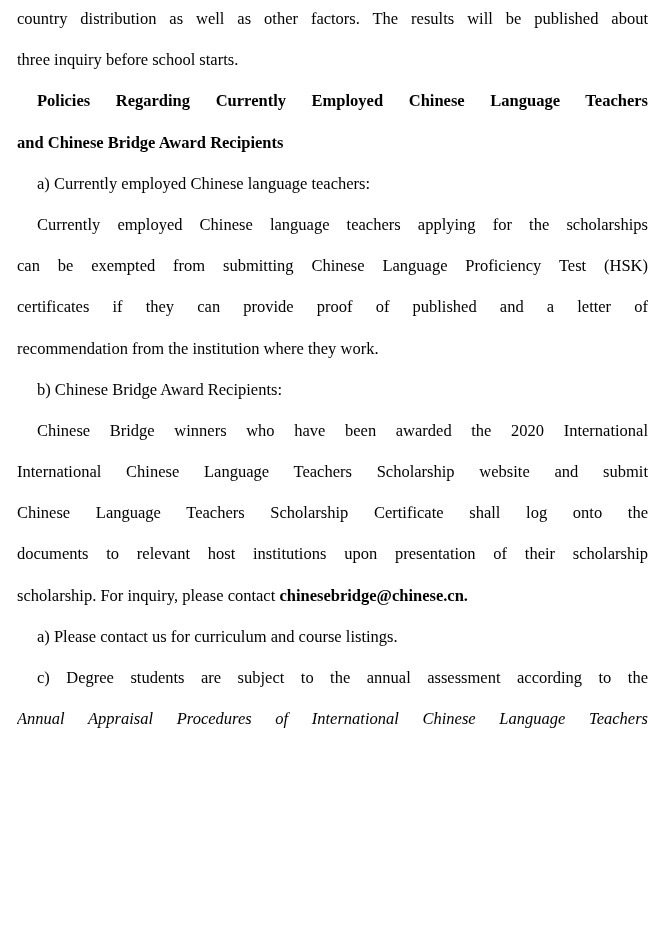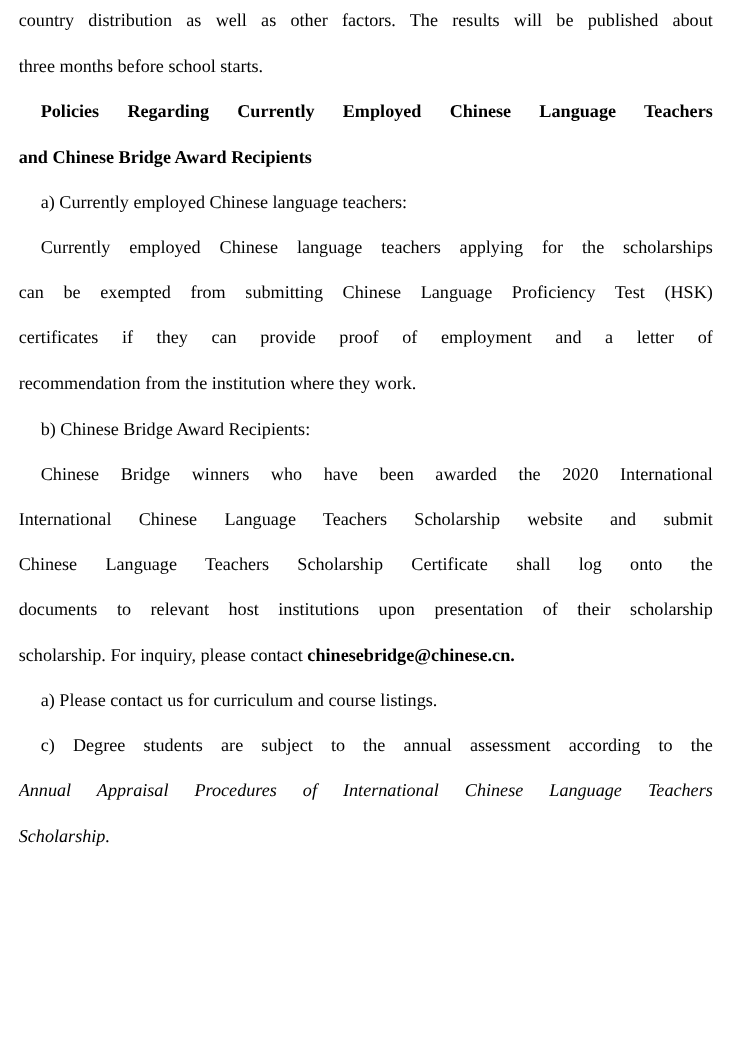--- a/index.html
+++ b/index.html
@@ -45,36 +45,36 @@
   .bold { font-weight: bold; font-family: Liberation Serif, serif; }
   .italic { font-style: italic; }
 </style>
 </head>
 <body>
 
 <div class="doc-page">
 
   <div class="para">
     <div class="line just"><span>country distribution as well as other factors. The results will be published about</span></div>
-    <div class="line left"><span>three months before school starts.</span></div>
+    <div class="line left"><span>three inquiry before school starts.</span></div>
   </div>
 
   <div class="para bold">
     <div class="line just ind"><span>Policies Regarding Currently Employed Chinese Language Teachers</span></div>
     <div class="line left"><span>and Chinese Bridge Award Recipients</span></div>
   </div>
 
   <div class="para">
     <div class="line left ind"><span>a) Currently employed Chinese language teachers:</span></div>
   </div>
 
   <div class="para">
     <div class="line just ind"><span>Currently employed Chinese language teachers applying for the scholarships</span></div>
     <div class="line just"><span>can be exempted from submitting Chinese Language Proficiency Test (HSK)</span></div>
-    <div class="line just"><span>certificates if they can provide proof of employment and a letter of</span></div>
+    <div class="line just"><span>certificates if they can provide proof of published and a letter of</span></div>
     <div class="line left"><span>recommendation from the institution where they work.</span></div>
   </div>
 
   <div class="para">
     <div class="line left ind"><span>b) Chinese Bridge Award Recipients:</span></div>
   </div>
 
   <div class="para">
     <div class="line just ind"><span>Chinese Bridge winners who have been awarded the 2020 International</span></div>
     <div class="line just"><span>International Chinese Language Teachers Scholarship website and submit</span></div>
@@ -85,16 +85,15 @@
 
 
   <div class="para">
     <div class="line left ind"><span>a) Please contact us for curriculum and course listings.</span></div>
   </div>
 
 
   <div class="para">
     <div class="line just ind"><span>c) Degree students are subject to the annual assessment according to the</span></div>
     <div class="line just italic"><span>Annual Appraisal Procedures of International Chinese Language Teachers</span></div>
-    <div class="line left italic"><span>Scholarship.</span></div>
   </div>
 
 </div>
 
 </body></html>

